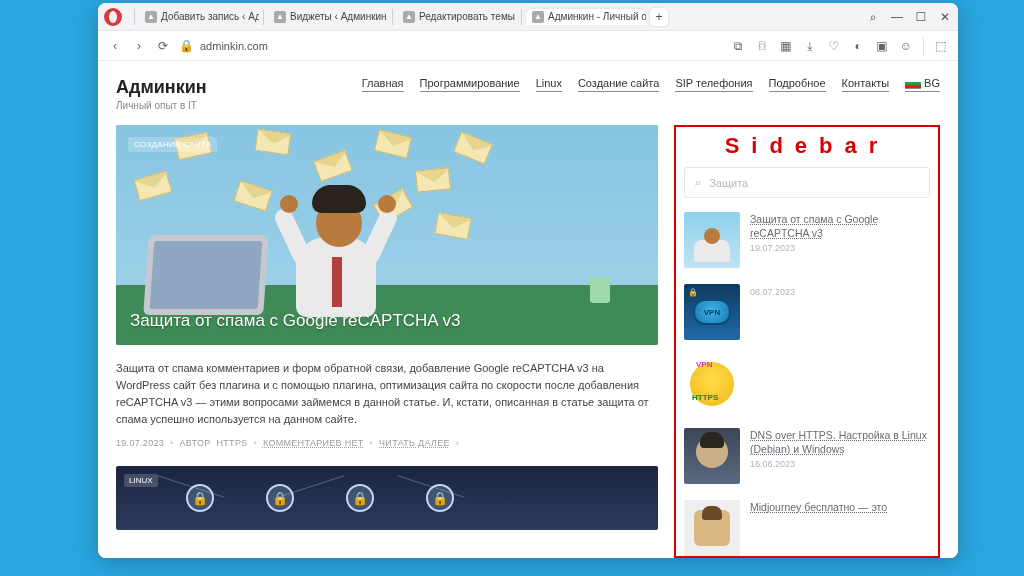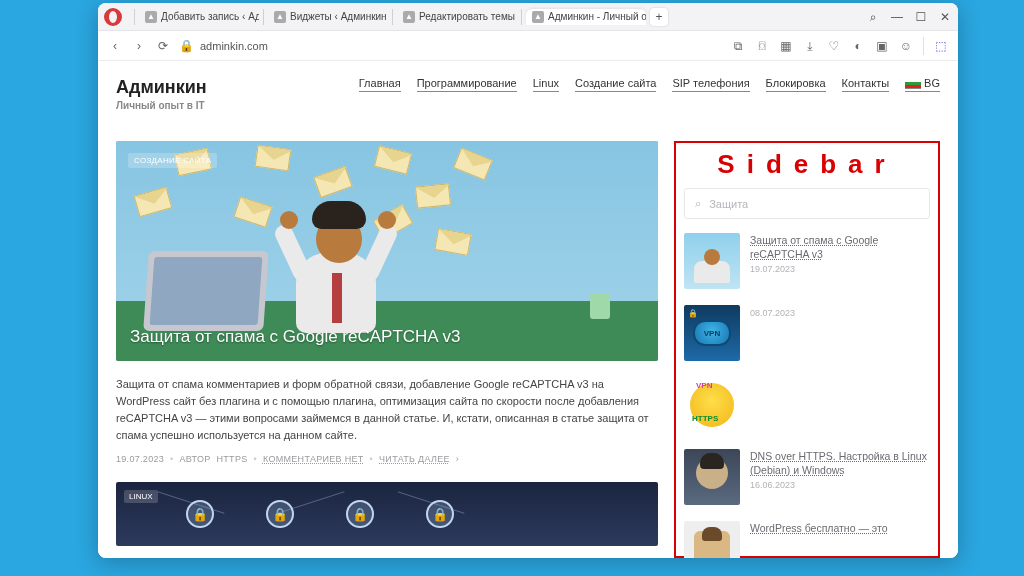--- a/index.html
+++ b/index.html
@@ -90,24 +90,24 @@
   .rightbar .tbicon.cube { color:#5a4de0; }
   .toolbar-split { width:1px;height:18px;background:#e0e0e4; }
   
   .page {
     flex:1; overflow:hidden; background:#fff;
     padding: 10px 18px 0 18px;
     display:flex; flex-direction:column;
   }
   .site-header {
     display:flex; justify-content:space-between; align-items:flex-start;
-    padding: 6px 0 30px 0;
+    padding: 6px 0 14px 0;
   }
   .brand h1 { font-size:18px; font-weight:600; color:#222; }
-  .brand .tagline { font-size:10px; color:#888; margin-top:2px;font-weight:bold; }
+  .brand .tagline { font-size:10px; color:#888; margin-top:2px; }
   nav.main-nav { display:flex; gap:16px; font-size:11px; align-items:center; }
   nav.main-nav span {
     color:#333; padding-bottom:2px; border-bottom:1px solid #888; cursor:pointer;
   }
   .flag {
     width:16px;height:10px;
     background: linear-gradient(#fff 0 33%, #2e9b3a 33% 66%, #d22 66% 100%);
     display:inline-block; margin-right:3px; vertical-align:middle;
   }
   .content {
@@ -225,21 +225,21 @@
     color:#fff; background:rgba(255,255,255,.18); padding:2px 5px; border-radius:2px;
   }
   
   .sidebar-box {
     width:266px; flex:none;
     border:2px solid #d80000;
     padding:4px 8px 0 8px;
     position:relative;
   }
   .sidebar-label {
-    color:#d80000; font-size:26px; font-weight:700;
+    color:#d80000; font-size:22px; font-weight:700;
     letter-spacing:12px; text-align:center;
     padding:2px 0 8px 0;
     font-family: Arial, sans-serif;
   }
   .search {
     border:1px solid #e7e7ea; border-radius:3px;
     display:flex; align-items:center; gap:8px;
     padding:8px 10px; color:#b6b6bc; font-size:11px;
     margin-bottom:14px;
   }
@@ -353,21 +353,21 @@
       <div class="brand">
         <h1>Админкин</h1>
         <div class="tagline">Личный опыт в IT</div>
       </div>
       <nav class="main-nav">
         <span>Главная</span>
         <span>Программирование</span>
         <span>Linux</span>
         <span>Создание сайта</span>
         <span>SIP телефония</span>
-        <span>Блокировка</span>
+        <span>Подробное</span>
         <span>Контакты</span>
         <span>
           <span class="flag"></span><span>BG</span>
         </span>
       </nav>
     </div>
 
     <div class="content">
       <div class="main-col">
 
@@ -463,20 +463,20 @@
           <div class="thumb t4"></div>
           <div class="wtext">
             <div class="wtitle">DNS over HTTPS. Настройка в Linux (Debian) и Windows</div>
             <div class="wdate">16.06.2023</div>
           </div>
         </div>
 
         <div class="widget-item">
           <div class="thumb t5"></div>
           <div class="wtext">
-            <div class="wtitle">WordPress бесплатно — это</div>
+            <div class="wtitle">Midjourney бесплатно — это</div>
             <div class="wdate"></div>
           </div>
         </div>
       </aside>
     </div>
   </div>
 </div>
 
 </body></html>

